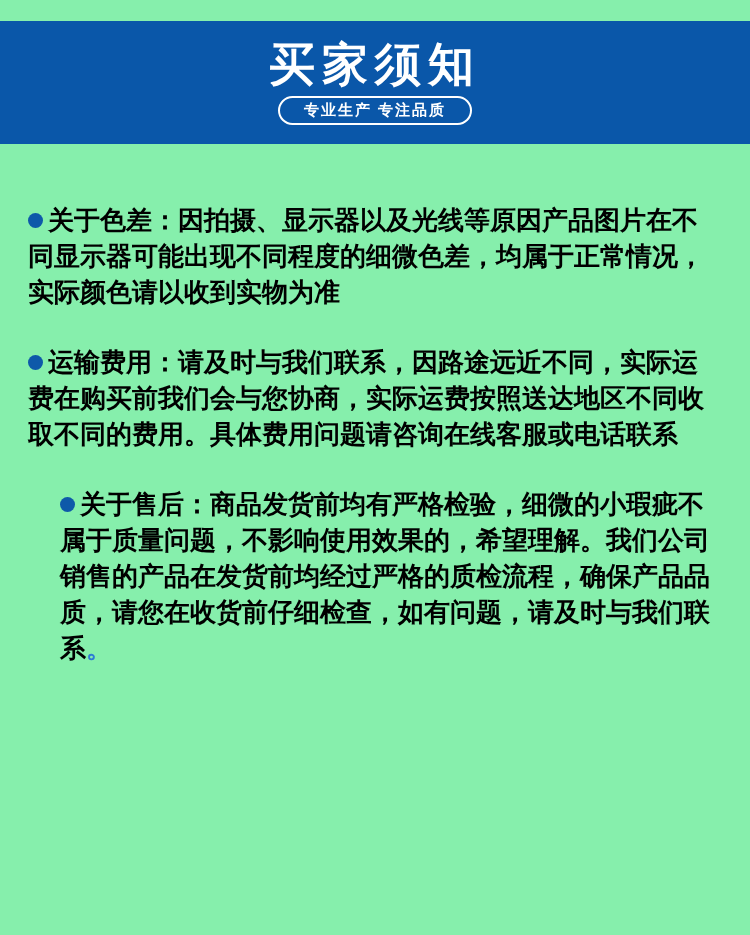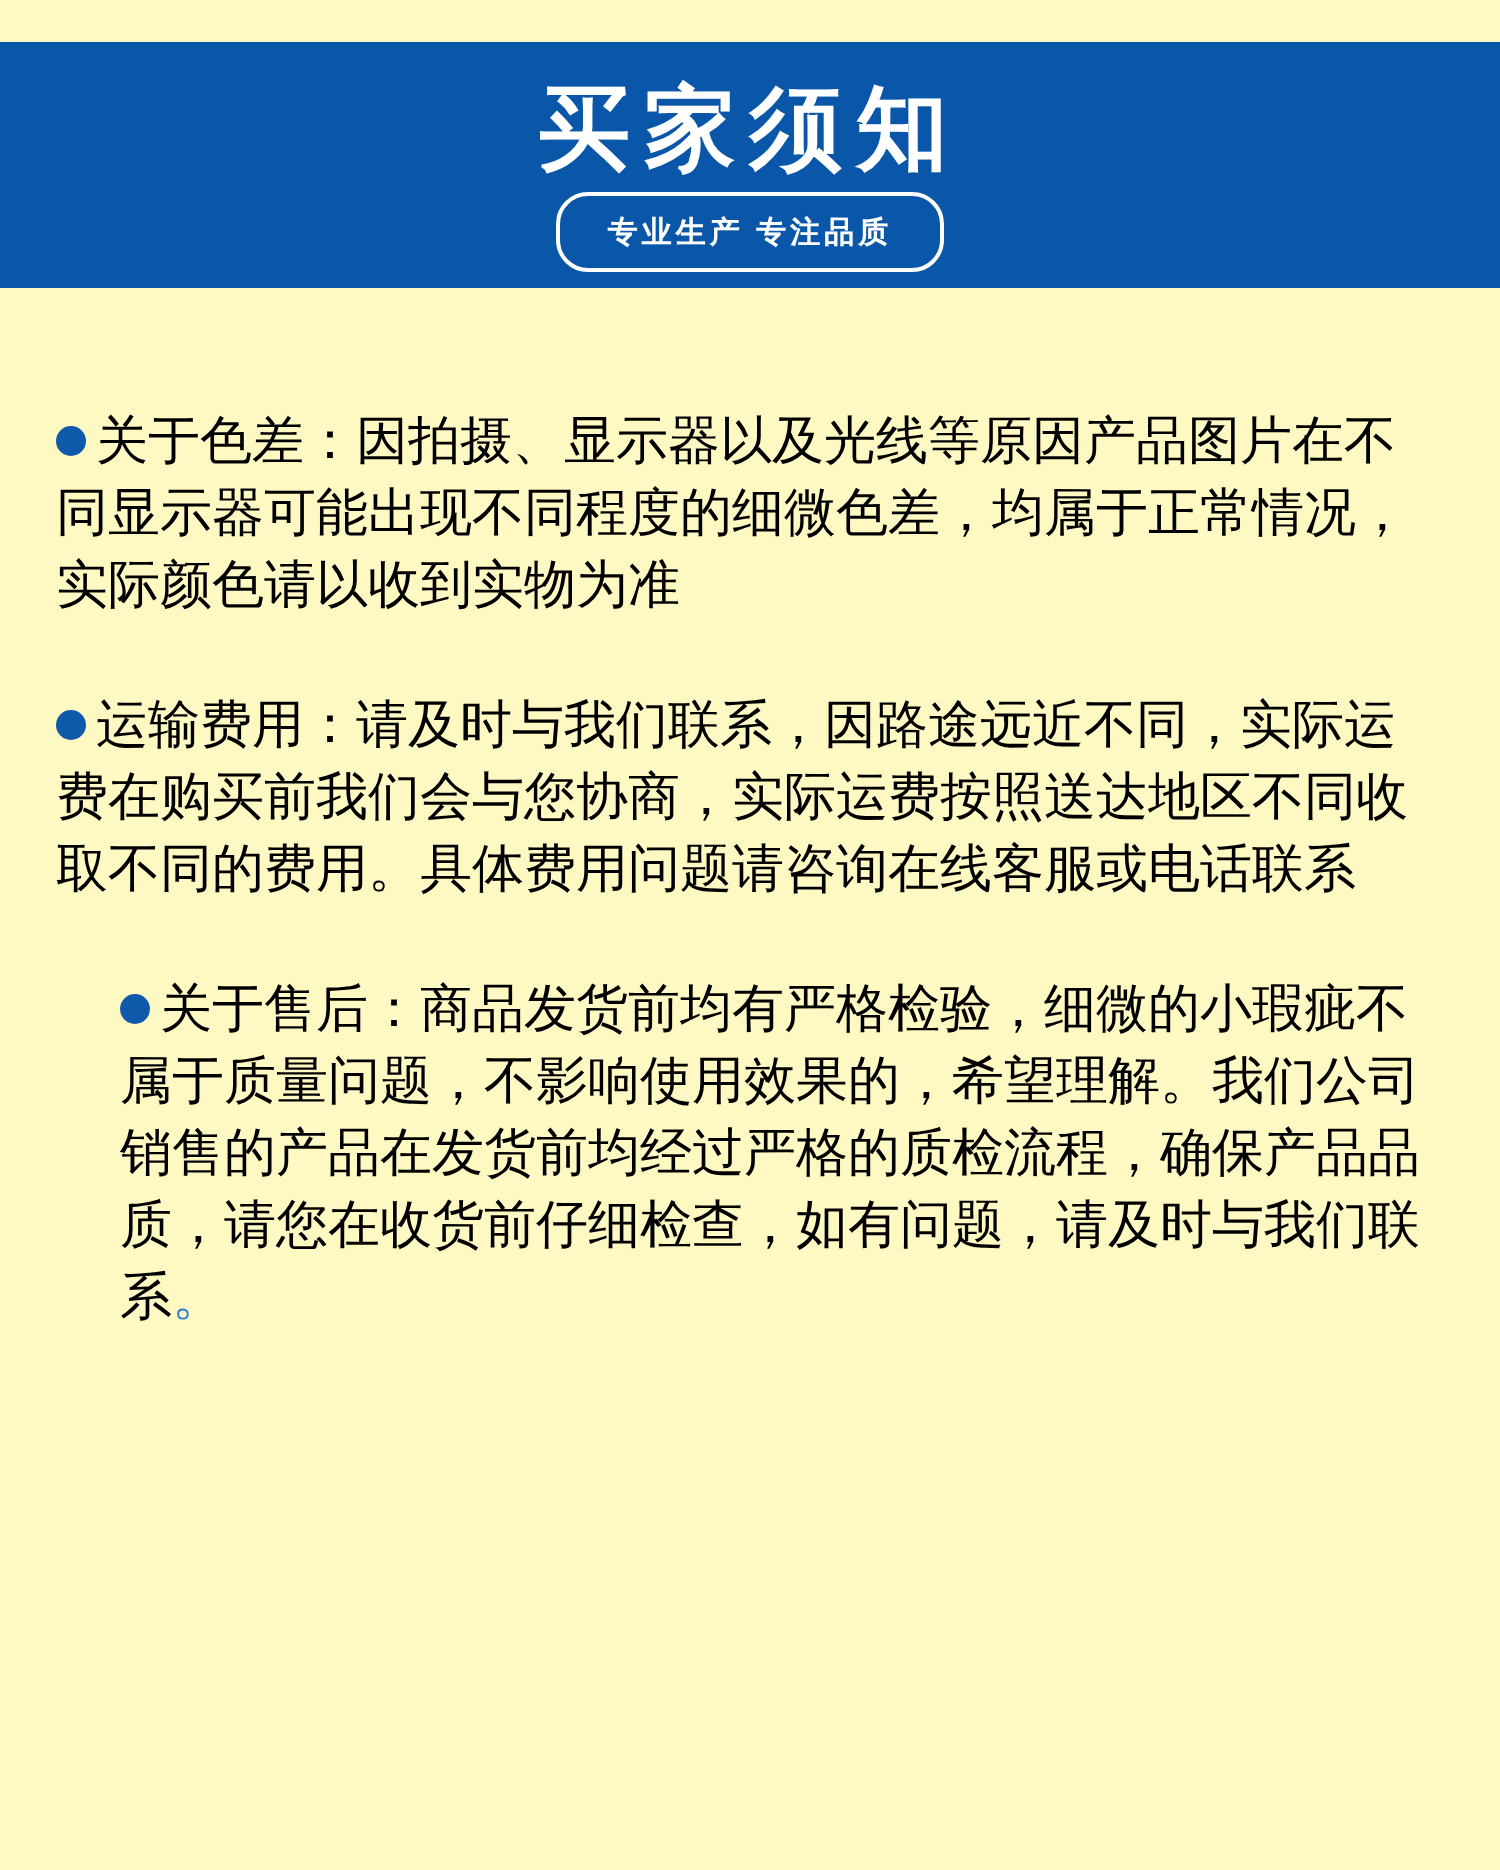--- a/index.html
+++ b/index.html
@@ -1,20 +1,20 @@
 <!DOCTYPE html>
 <html><head>
 <meta charset="utf-8">
 <style>
   html, body { margin: 0; padding: 0; background: #ffffff; }
   .page {
     position: relative;
     width: 750px;
     height: 935px;
-    background: #fef9c3;
+    background: #86efac;
     overflow: hidden;
     font-family: "Liberation Sans", "DejaVu Sans", sans-serif;
   }
   .banner {
     margin-top: 21px;
     height: 123px;
     background: #0a57a9;
     color: #ffffff;
     display: flex;
     flex-direction: column;
@@ -23,39 +23,39 @@
   .banner-title {
     margin-top: 19px;
     font-size: 46px;
     line-height: 48px;
     font-weight: bold;
     letter-spacing: 7px;
     white-space: nowrap;
   }
   .banner-pill {
     margin-top: 8px;
-    height: 40px;
+    height: 29px;
     box-sizing: border-box;
     border: 2px solid #ffffff;
     border-radius: 16px;
     padding: 4px 24px;
     display: flex;
     align-items: center;
     font-size: 15px;
     font-weight: bold;
     letter-spacing: 2px;
     white-space: nowrap;
   }
   .content {
     padding: 58px 27px 0 28px;
   }
   .notice {
     font-size: 26px;
     line-height: 36px;
-    font-weight: normal;
+    font-weight: bold;
     color: #000000;
     margin: 0 0 34px 0;
     text-align: left;
   }
   .notice:last-child { margin-bottom: 0; margin-left: 32px; }
   .dot {
     display: inline-block;
     width: 15px;
     height: 15px;
     border-radius: 50%;

